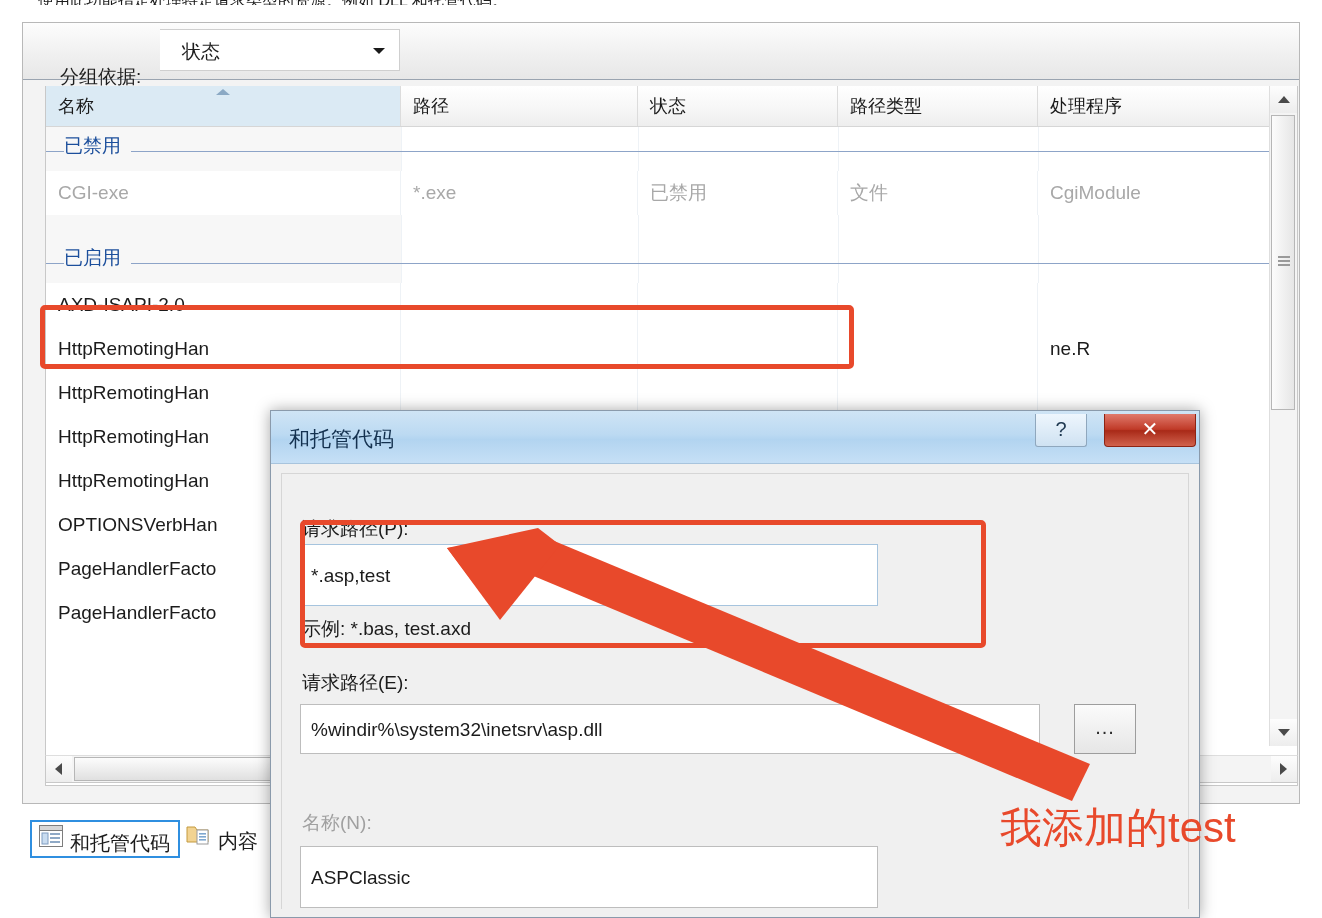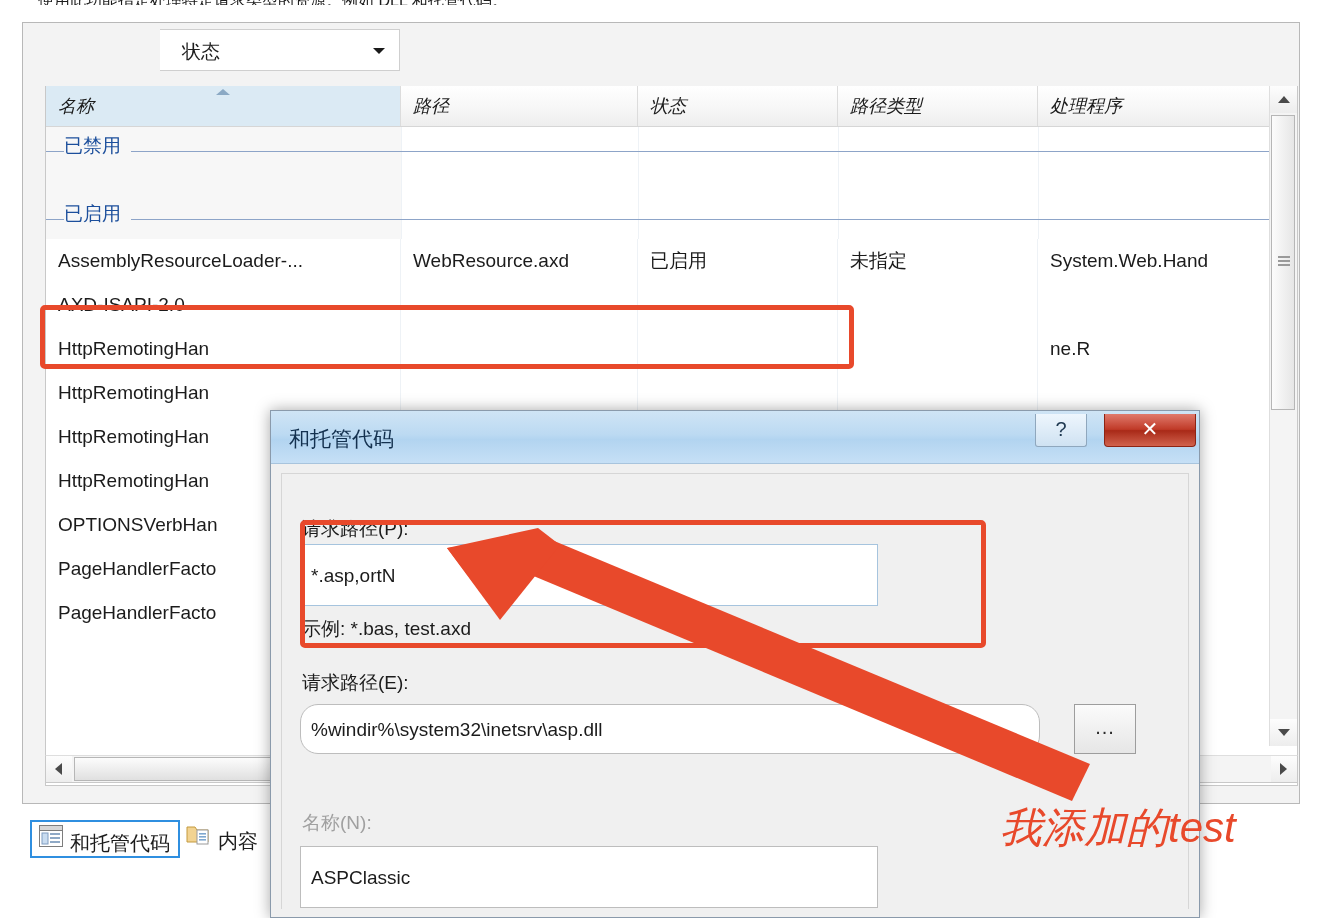--- a/index.html
+++ b/index.html
@@ -87,21 +87,20 @@
     border-top: none;
     box-sizing: border-box;
     overflow: hidden;
   }
   .lv-header {
     position: relative;
     height: 40px;
     background: linear-gradient(to bottom,#ffffff 0%,#f6f6f6 60%,#eeeeee 100%);
     border-bottom: 1px solid #d6d6d6;
     white-space: nowrap;
-    font-style: italic;
   }
   .lv-th {
     display: inline-block;
     position: relative;
     height: 40px;
     box-sizing: border-box;
     font-size: 18px;
     color: #1b1b1b;
     padding-left: 12px;
     line-height: 40px;
@@ -421,56 +420,59 @@
 </style>
 </head>
 <body>
 
 <div id="root">
 
   <div class="top-desc">使用此功能指定处理特定请求类型的资源。例如 DLL 和托管代码。</div>
 
   <div class="panel"></div>
 
+  <div class="groupbar">
+    <div class="groupbar-label">分组依据:</div>
+  </div>
   <div class="groupbar-combo">
     <span class="val">状态</span>
     <span class="combo-arrow"></span>
   </div>
 
   <div class="listview">
 
     <div class="lv-header" id="lv-header"><div class="lv-th sorted" style="width: 355px;"><span>名称</span><span class="sort-asc"></span></div><div class="lv-th" style="width: 237px;"><span>路径</span></div><div class="lv-th" style="width: 200px;"><span>状态</span></div><div class="lv-th" style="width: 200px;"><span>路径类型</span></div><div class="lv-th" style="width: 234px;"><span>处理程序</span></div></div>
 
     <div class="lv-body" id="lv-body">
         <div class="lv-group">
           <div class="gleft-shade"></div>
           <div class="gsep" style="left: 355px; height: 44px;"></div>
           <div class="gsep" style="left: 592px; height: 44px;"></div>
           <div class="gsep" style="left: 792px; height: 44px;"></div>
           <div class="gsep" style="left: 992px; height: 44px;"></div>
           <div class="gline"></div>
           <div class="gname" style="background: rgb(247, 247, 247);">已禁用</div>
         </div>
+        <div class="lv-row disabled"><div class="lv-cell" style="width: 355px;">CGI-exe</div><div class="lv-cell" style="width: 237px;">*.exe</div><div class="lv-cell" style="width: 200px;">已禁用</div><div class="lv-cell" style="width: 200px;">文件</div><div class="lv-cell" style="width: 234px;">CgiModule</div></div>
         <div class="lv-row" style="height: 24px;">
           <div style="position: absolute; left: 0px; top: 0px; width: 355px; height: 24px; background: rgb(247, 247, 247);"></div>
           <div class="gsep" style="left: 355px; height: 24px;"></div>
           <div class="gsep" style="left: 592px; height: 24px;"></div>
           <div class="gsep" style="left: 792px; height: 24px;"></div>
           <div class="gsep" style="left: 992px; height: 24px;"></div>
         </div>
         <div class="lv-group">
           <div class="gleft-shade"></div>
           <div class="gsep" style="left: 355px; height: 44px;"></div>
           <div class="gsep" style="left: 592px; height: 44px;"></div>
           <div class="gsep" style="left: 792px; height: 44px;"></div>
           <div class="gsep" style="left: 992px; height: 44px;"></div>
           <div class="gline"></div>
           <div class="gname" style="background: rgb(247, 247, 247);">已启用</div>
         </div>
-        <div class="lv-row"><div class="lv-cell" style="width: 355px;">AssemblyResourceLoader-...</div><div class="lv-cell" style="width: 237px;">WebResource.axd</div><div class="lv-cell" style="width: 200px;">已启用</div><div class="lv-cell" style="width: 200px;">未指定</div><div class="lv-cell" style="width: 234px;">System.Web.Hand</div></div>
         <div class="lv-row"><div class="lv-cell" style="width: 355px;">AXD-ISAPI-2.0</div><div class="lv-cell" style="width: 237px;"></div><div class="lv-cell" style="width: 200px;"></div><div class="lv-cell" style="width: 200px;"></div><div class="lv-cell" style="width: 234px;"></div></div>
         <div class="lv-row"><div class="lv-cell" style="width: 355px;">HttpRemotingHan</div><div class="lv-cell" style="width: 237px;"></div><div class="lv-cell" style="width: 200px;"></div><div class="lv-cell" style="width: 200px;"></div><div class="lv-cell" style="width: 234px;">ne.R</div></div>
         <div class="lv-row"><div class="lv-cell" style="width: 355px;">HttpRemotingHan</div><div class="lv-cell" style="width: 237px;"></div><div class="lv-cell" style="width: 200px;"></div><div class="lv-cell" style="width: 200px;"></div><div class="lv-cell" style="width: 234px;"></div></div>
         <div class="lv-row"><div class="lv-cell" style="width: 355px;">HttpRemotingHan</div><div class="lv-cell" style="width: 237px;"></div><div class="lv-cell" style="width: 200px;"></div><div class="lv-cell" style="width: 200px;"></div><div class="lv-cell" style="width: 234px;">ne.R</div></div>
         <div class="lv-row"><div class="lv-cell" style="width: 355px;">HttpRemotingHan</div><div class="lv-cell" style="width: 237px;"></div><div class="lv-cell" style="width: 200px;"></div><div class="lv-cell" style="width: 200px;"></div><div class="lv-cell" style="width: 234px;"></div></div>
         <div class="lv-row"><div class="lv-cell" style="width: 355px;">OPTIONSVerbHan</div><div class="lv-cell" style="width: 237px;"></div><div class="lv-cell" style="width: 200px;"></div><div class="lv-cell" style="width: 200px;"></div><div class="lv-cell" style="width: 234px;">ortN</div></div>
         <div class="lv-row"><div class="lv-cell" style="width: 355px;">PageHandlerFacto</div><div class="lv-cell" style="width: 237px;"></div><div class="lv-cell" style="width: 200px;"></div><div class="lv-cell" style="width: 200px;"></div><div class="lv-cell" style="width: 234px;">UI.Pa</div></div>
         <div class="lv-row"><div class="lv-cell" style="width: 355px;">PageHandlerFacto</div><div class="lv-cell" style="width: 237px;"></div><div class="lv-cell" style="width: 200px;"></div><div class="lv-cell" style="width: 200px;"></div><div class="lv-cell" style="width: 234px;"></div></div>
       </div>
 
@@ -519,27 +521,27 @@
   <div class="dialog">
     <div class="dlg-titlebar">
       <div class="dlg-title">和托管代码</div>
       <div class="dlg-btn help">?</div>
       <div class="dlg-btn close">✕</div>
     </div>
 
     <div class="dlg-inner">
       <div class="field-label" style="left:20px; top:42px;">请求路径(P):</div>
 
-      <div class="textbox" style="left:18px; top:70px; width:578px; height:62px;">*.asp,ortN</div>
+      <div class="textbox" style="left:18px; top:70px; width:578px; height:62px;">*.asp,test</div>
 
       <div class="hint" style="left:20px; top:142px;">示例: *.bas, test.axd</div>
 
       <div class="field-label" style="left:20px; top:196px;">请求路径(E):</div>
 
-      <div class="textbox plain" style="left:18px; top:230px; width:740px; height:50px;border-radius:18px;">%windir%\system32\inetsrv\asp.dll</div>
+      <div class="textbox plain" style="left:18px; top:230px; width:740px; height:50px;">%windir%\system32\inetsrv\asp.dll</div>
 
       <div class="browse-btn" style="left:792px; top:230px;">...</div>
 
       <div class="field-label dim" style="left:20px; top:336px;">名称(N):</div>
 
       <div class="textbox plain" style="left:18px; top:372px; width:578px; height:62px;">ASPClassic</div>
     </div>
   </div>
 
   <div class="anno-box" style="left:40px; top:305px; width:814px; height:64px;"></div>
@@ -547,15 +549,15 @@
   <div class="anno-box" style="left:300px; top:520px; width:686px; height:128px;"></div>
 
   <svg class="anno-svg" viewBox="0 0 1322 918">
     <g fill="#e8492b">
       <path d="M 1072,801 L 512,567 L 535,533 L 1090,764 Z"></path>
       <path d="M 447,548 L 530,538 L 494,610 Z"></path>
       <path d="M 447,548 L 538,528 L 560,545 L 500,620 Z"></path>
     </g>
   </svg>
 
-  <div class="anno-text" style="left:1000px; top:800px;font-style:italic;">我添加的test</div>
+  <div class="anno-text" style="left:1000px; top:800px;">我添加的test</div>
 
 </div>
 
 </body></html>

